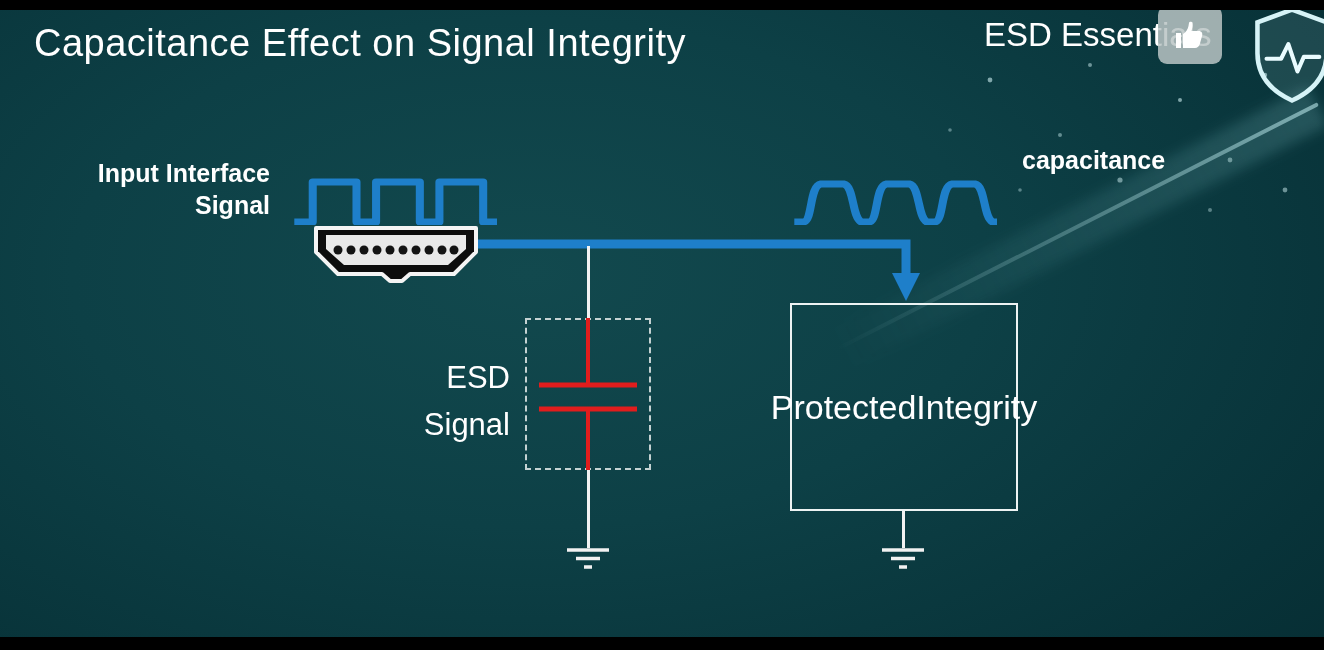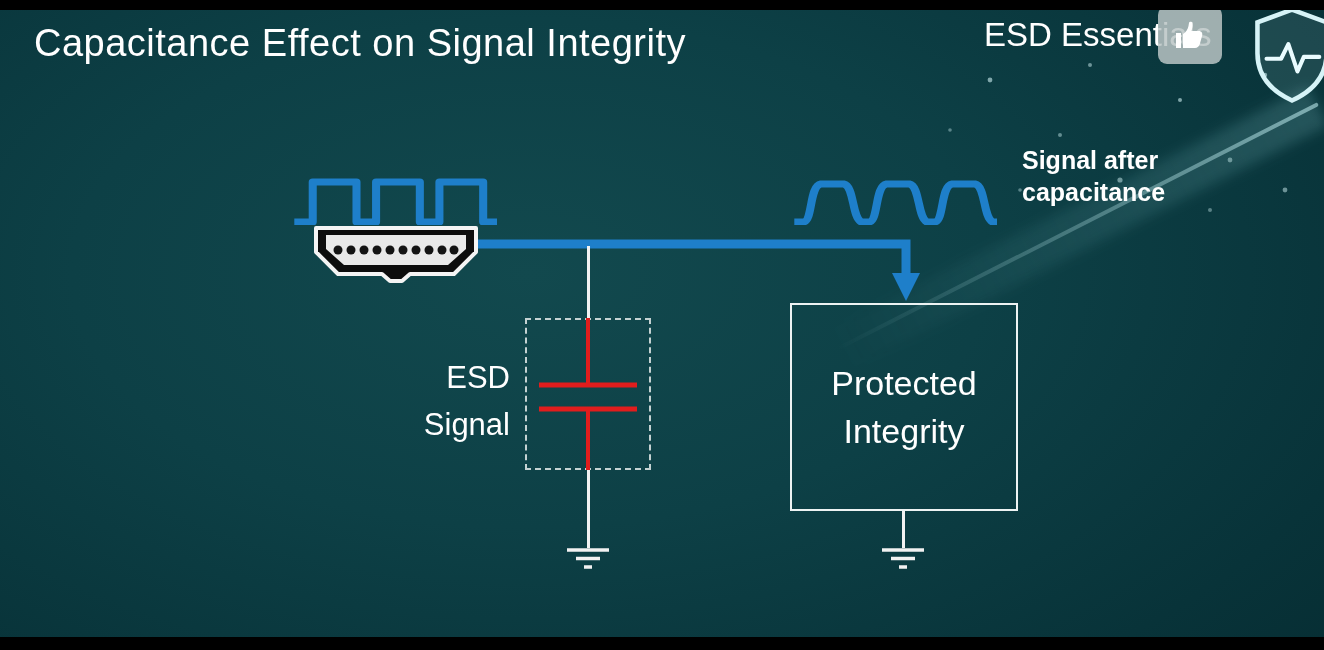--- a/index.html
+++ b/index.html
@@ -69,21 +69,21 @@
     position:absolute; left:525px; top:308px; width:122px; height:148px;
     border:2px dashed #c4d2d2;
   }
   .cap { left:525px; top:308px; }
   .ground.g1 { left:565px; top:537px; }
   .ground.g2 { left:880px; top:537px; }
 
   .pbox {
     position:absolute; left:790px; top:293px; width:224px; height:204px;
     border:2px solid #edf3f3;
-    display:flex; flex-direction:column; align-items:center; justify-content:center;
+    display:flex; flex-direction:row; align-items:center; justify-content:center;
     font-size:34px; line-height:48px; color:#fff;
   }
 </style>
 </head>
 <body>
 
 <div id="screen">
   <div class="bar top"></div>
 
   <div class="slide">
@@ -115,20 +115,24 @@
         <path d="M6 18 h5 v15 h-5 z" fill="#fff"></path>
         <path d="M13 33 V19 c3-1.5 5-5 5.5-8 l.5-3 c.3-1.8 3-1.8 3.4 0 .5 2.5 0 5.5-1 8 h7.6 c2.3 0 3.8 2.2 3.2 4.4 l-2.3 8.4 c-.6 2.5-2.4 4.2-5 4.2 H13 z" fill="#fff"></path>
       </svg>
     </div>
 
     <svg class="shield" width="92" height="100" viewBox="0 0 100 110">
       <path d="M50 4 L88 18 V52 C88 78 72 94 50 104 C28 94 12 78 12 52 V18 Z" fill="rgba(190,235,240,0.12)" stroke="#d6f3f7" stroke-width="5"></path>
       <path d="M22 58 H38 L46 42 L56 72 L63 56 H80" stroke="#eafcff" stroke-width="4.5" fill="none" stroke-linejoin="round" stroke-linecap="round"></path>
     </svg>
 
+    <div class="label input-label">
+      <div>Input Interface</div>
+      <div>Signal</div>
+    </div>
 
     <svg class="wave clean" width="205" height="50" viewBox="0 0 178 50" preserveAspectRatio="none">
       <path d="M2,47 h16 v-40 h38 v40 h17 v-40 h38 v40 h17 v-40 h38 v40 h12" fill="none" stroke-width="7" stroke-linejoin="round" stroke="#1e7fca"></path>
     </svg>
 
     <svg class="hdmi" width="172" height="58" viewBox="0 0 172 58">
       <path d="M6 3 H166 V27 L144 49 H100 L92 56 H80 L72 49 H28 L6 27 Z" fill="#0d0d0d" stroke="#f4f4f4" stroke-width="4" stroke-linejoin="round"></path>
       <path d="M16 10 H156 V24 L138 40 H34 L16 24 Z" fill="#e9e9e9"></path>
       <g fill="#141414">
         <circle cx="28" cy="25" r="4.5"></circle>
@@ -184,21 +188,20 @@
     <div class="vline box-ground-wire"></div>
     <svg class="ground g2" width="46" height="24" viewBox="0 0 46 24">
       <g stroke="#f2f2f2" stroke-width="3.5">
         <path d="M2 3 H44"></path>
           <path d="M11 11.5 H35"></path>
           <path d="M19 20 H27"></path>
       </g>
     </svg>
 
     <div class="label output-label">
-      <div>Signal after</div>
       <div>capacitance</div>
     </div>
 
     <svg class="wave distorted" width="205" height="50" viewBox="0 0 178 50" preserveAspectRatio="none">
       <path d="M2,47 h8 c8,-1 5,-36 15,-38 h20 c9,2 7,33 15,38 h7 c8,-1 5,-36 15,-38 h20 c9,2 7,33 15,38 h7 c8,-1 5,-36 15,-38 h20 c9,2 7,33 15,38 h4" fill="none" stroke-width="7" stroke-linejoin="round" stroke="#1e7fca"></path>
     </svg>
 
   </div>
 
   <div class="bar bottom"></div>

